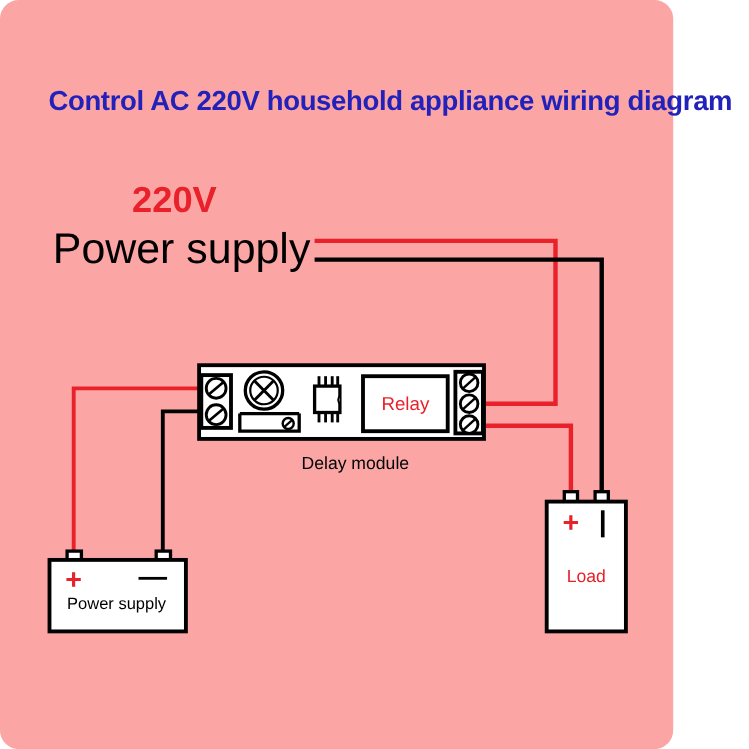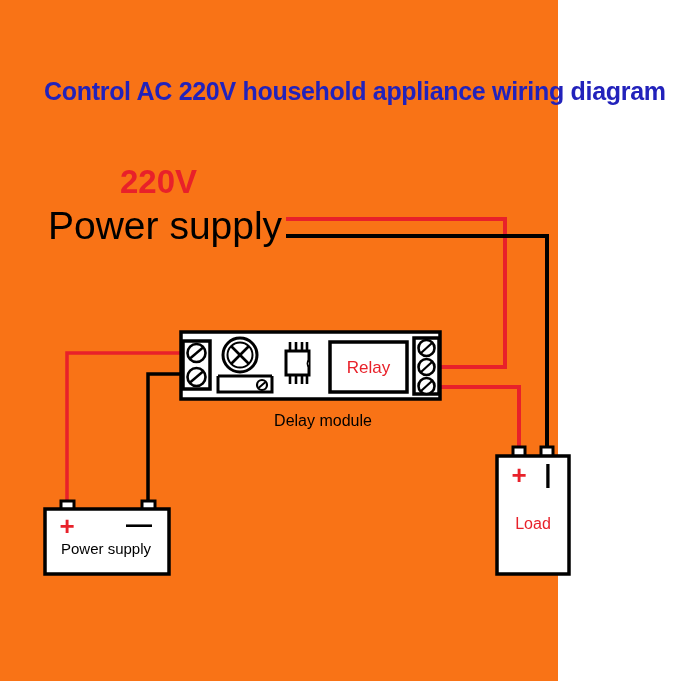--- a/index.html
+++ b/index.html
@@ -8,23 +8,24 @@
     background: #ffffff;
   }
   body {
     width: 681px;
     height: 681px;
     font-family: "Liberation Sans", sans-serif;
     overflow: hidden;
   }
   #diagram-root {
     position: relative;
-    width: 558px;
+    width: 612px;
     height: 681px;
-    background: #f97316;
+    background: #fca5a5;
+    border-radius: 17px;
   }
   svg#wiring-svg {
     position: absolute;
     left: 0;
     top: 0;
     width: 681px;
     height: 681px;
     display: block;
   }
   .title-text {

